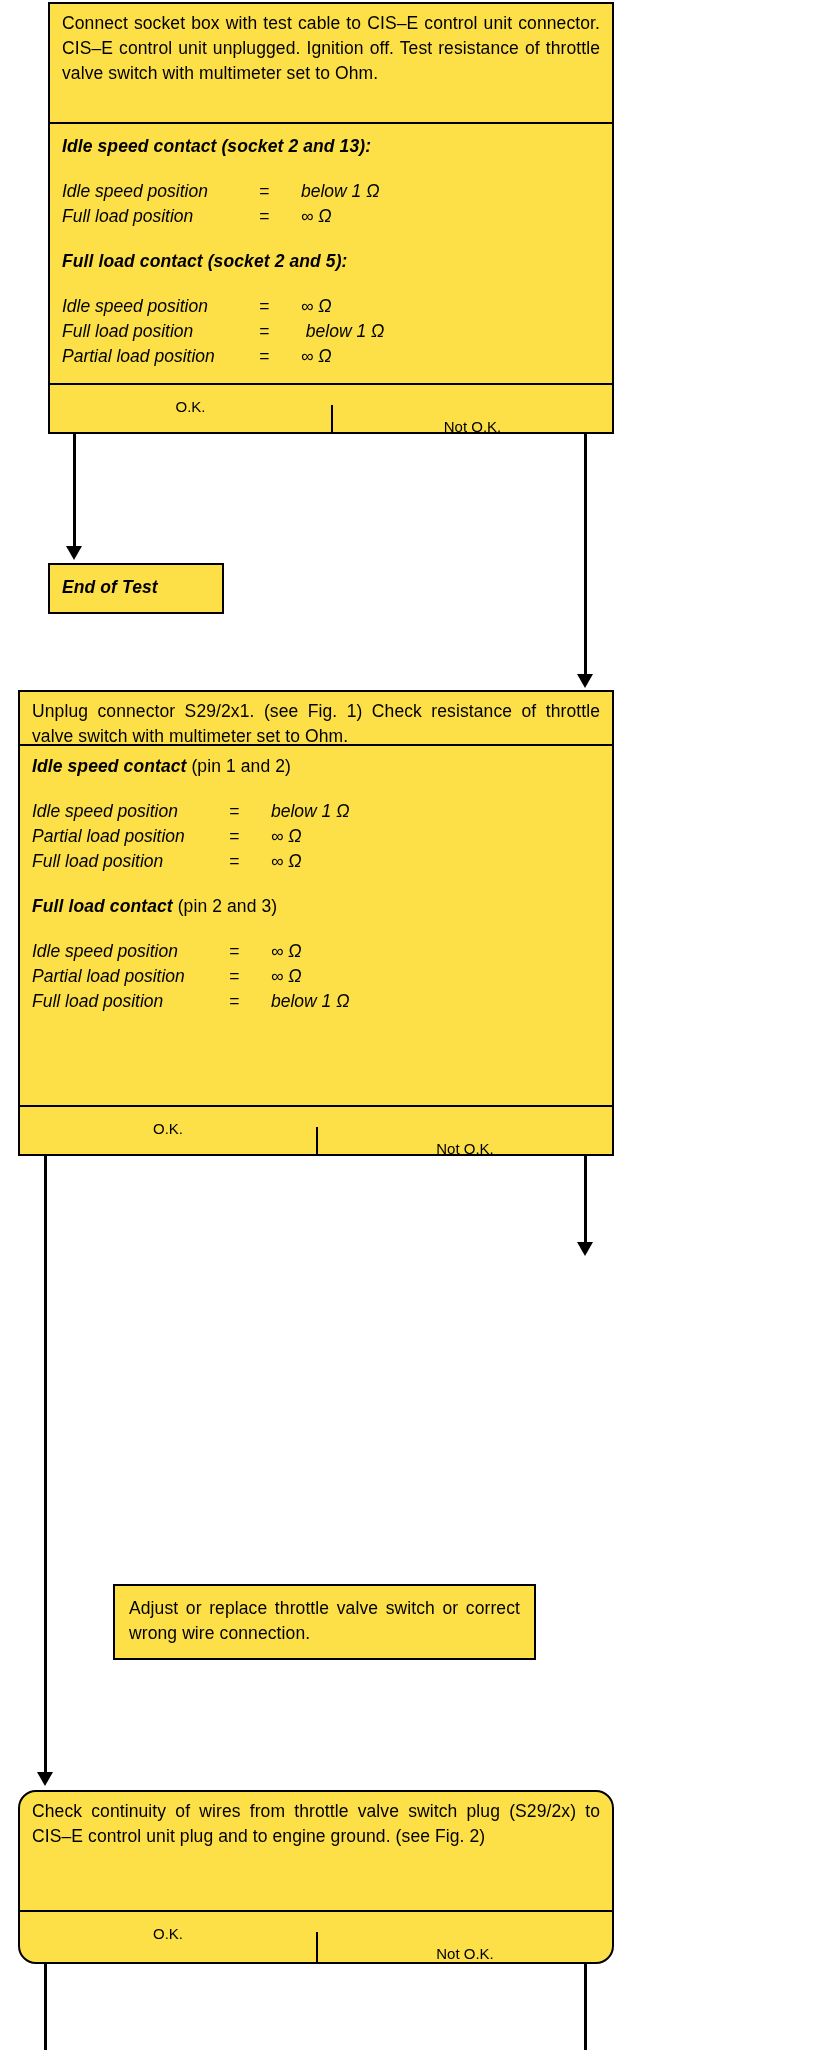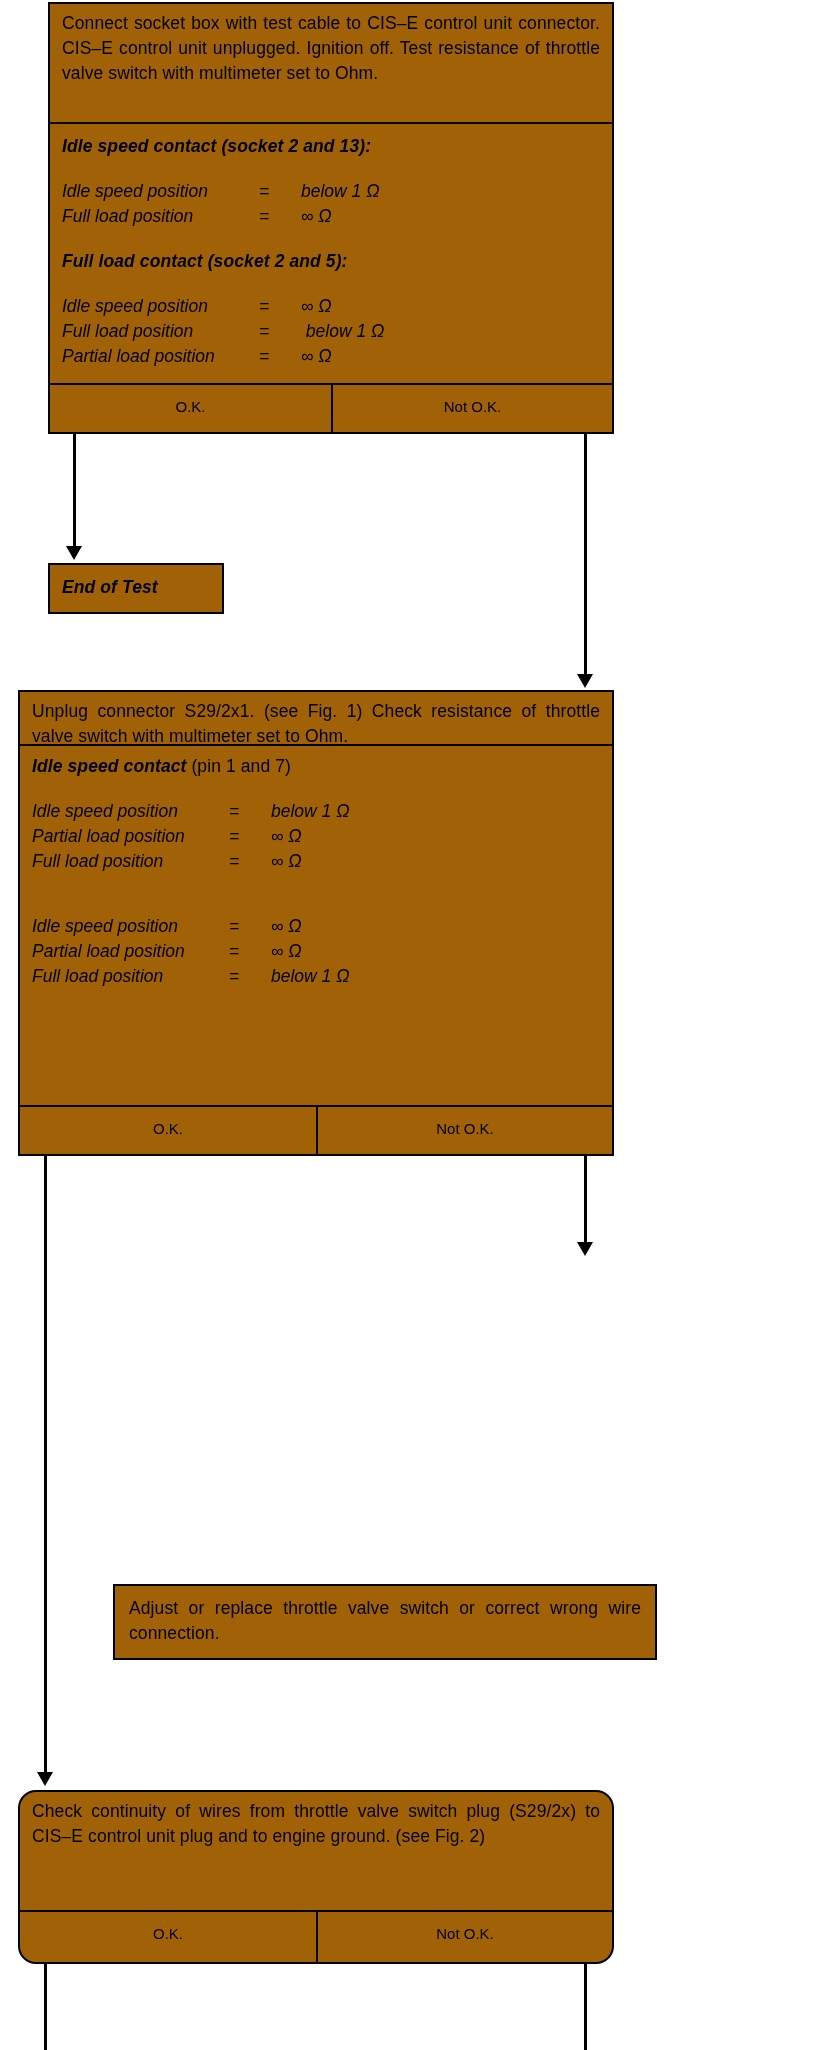--- a/index.html
+++ b/index.html
@@ -20,21 +20,21 @@
     position: absolute;
     left: 0; top: 0;
     width: 832px;
     height: 2050px;
   }
 
   
   .box {
     position: absolute;
     border: 2px solid #000;
-    background: #a16207;
+    background: #fde047;
     box-sizing: border-box;
   }
   .cell {
     box-sizing: border-box;
     padding: 7px 12px 9px 12px;
   }
   .cell + .cell {
     border-top: 2px solid #000;
   }
 
@@ -70,20 +70,21 @@
   .result-cell {
     flex: 1 1 50%;
     text-align: center;
     font-size: 15px;
     line-height: 25px;
     padding: 9px 0 10px 0;
     box-sizing: border-box;
   }
   .result-cell.right {
     border-left: 2px solid #000;
+    margin-top: 20px;
   }
 
   
   .vline {
     position: absolute;
     width: 3px;
     background: #000;
   }
   .arrow-down {
     position: absolute;
@@ -164,21 +165,21 @@
   <div class="box" style="left:18px; top:690px; width:596px; height:466px;">
 
     <div class="cell" style="height:52px;">
       <div class="txt justified">Unplug connector S29/2x1. (see Fig. 1) Check resistance of throttle valve switch with multimeter set to Ohm.</div>
     </div>
 
     <div class="cell" style="padding:8px 12px 8px 12px;">
 
 
       <div class="txt">
-        <span class="bold">Idle speed contact</span><span> (pin 1 and 7)</span>
+        <span class="bold">Idle speed contact</span><span> (pin 1 and 2)</span>
       </div>
 
       <div class="gap-md"></div>
 
       <div class="spec-row">
         <span class="spec-label">Idle speed position</span>
         <span class="spec-eq">=</span>
         <span class="spec-val">below 1 Ω</span>
       </div>
       <div class="spec-row">
@@ -187,20 +188,23 @@
         <span class="spec-val">∞ Ω</span>
       </div>
       <div class="spec-row">
         <span class="spec-label">Full load position</span>
         <span class="spec-eq">=</span>
         <span class="spec-val">∞ Ω</span>
       </div>
 
       <div class="gap-md"></div>
 
+      <div class="txt">
+        <span class="bold">Full load contact</span><span> (pin 2 and 3)</span>
+      </div>
 
       <div class="gap-md"></div>
 
       <div class="spec-row">
         <span class="spec-label">Idle speed position</span>
         <span class="spec-eq">=</span>
         <span class="spec-val">∞ Ω</span>
       </div>
       <div class="spec-row">
         <span class="spec-label">Partial load position</span>
@@ -219,21 +223,21 @@
       <div class="result-cell right">Not O.K.</div>
     </div>
   </div>
 
   <div class="vline" style="left:44px; top:1156px; height:620px;"></div>
   <div class="arrow-down" style="left:37px; top:1772px;"></div>
 
   <div class="vline" style="left:584px; top:1156px; height:88px;"></div>
   <div class="arrow-down" style="left:577px; top:1242px;"></div>
 
-  <div class="box" style="left:113px; top:1584px; width:544px; height:76px;">
+  <div class="box" style="left:113px; top:1584px; width:423px; height:76px;">
     <div class="txt justified" style="padding:10px 14px 0 14px;">Adjust or replace throttle valve switch or correct wrong wire connection.</div>
   </div>
 
   <div class="box" style="left:18px; top:1790px; width:596px; height:174px;border-radius:18px;">
 
     <div class="cell" style="height:72px;">
       <div class="txt justified">Check continuity of wires from throttle valve switch plug (S29/2x) to CIS–E control unit plug and to engine ground. (see Fig. 2)</div>
     </div>
 
 

